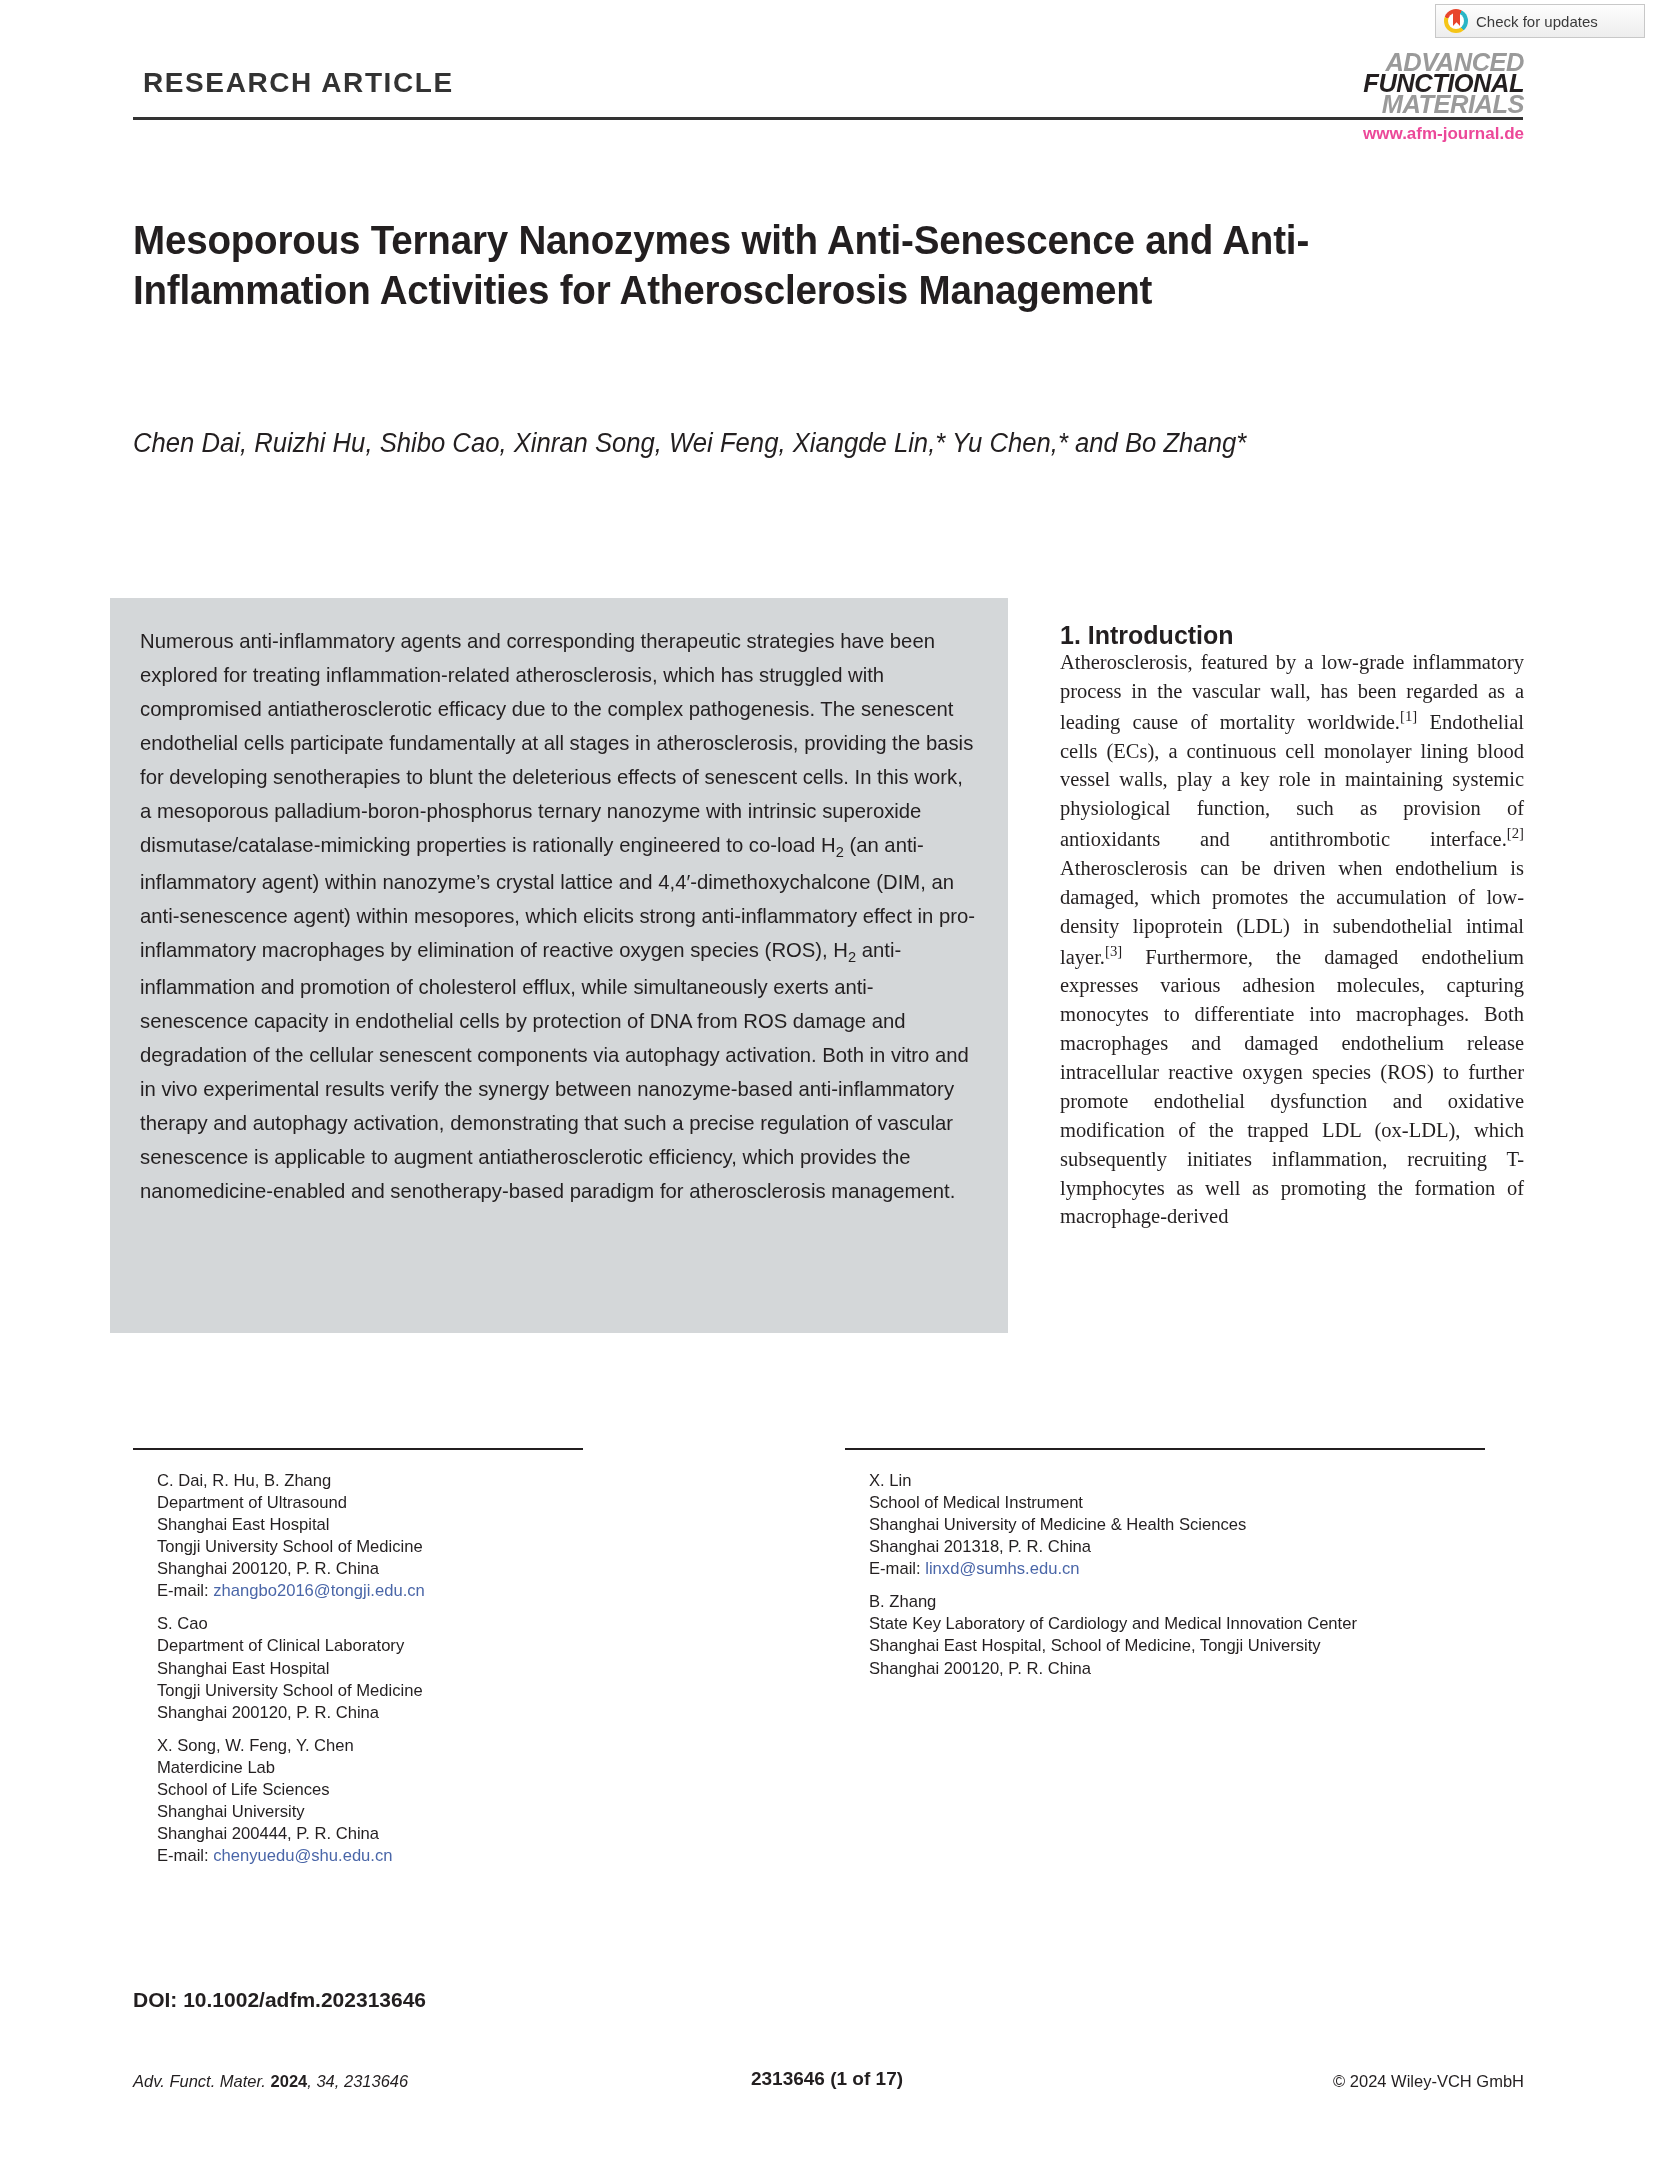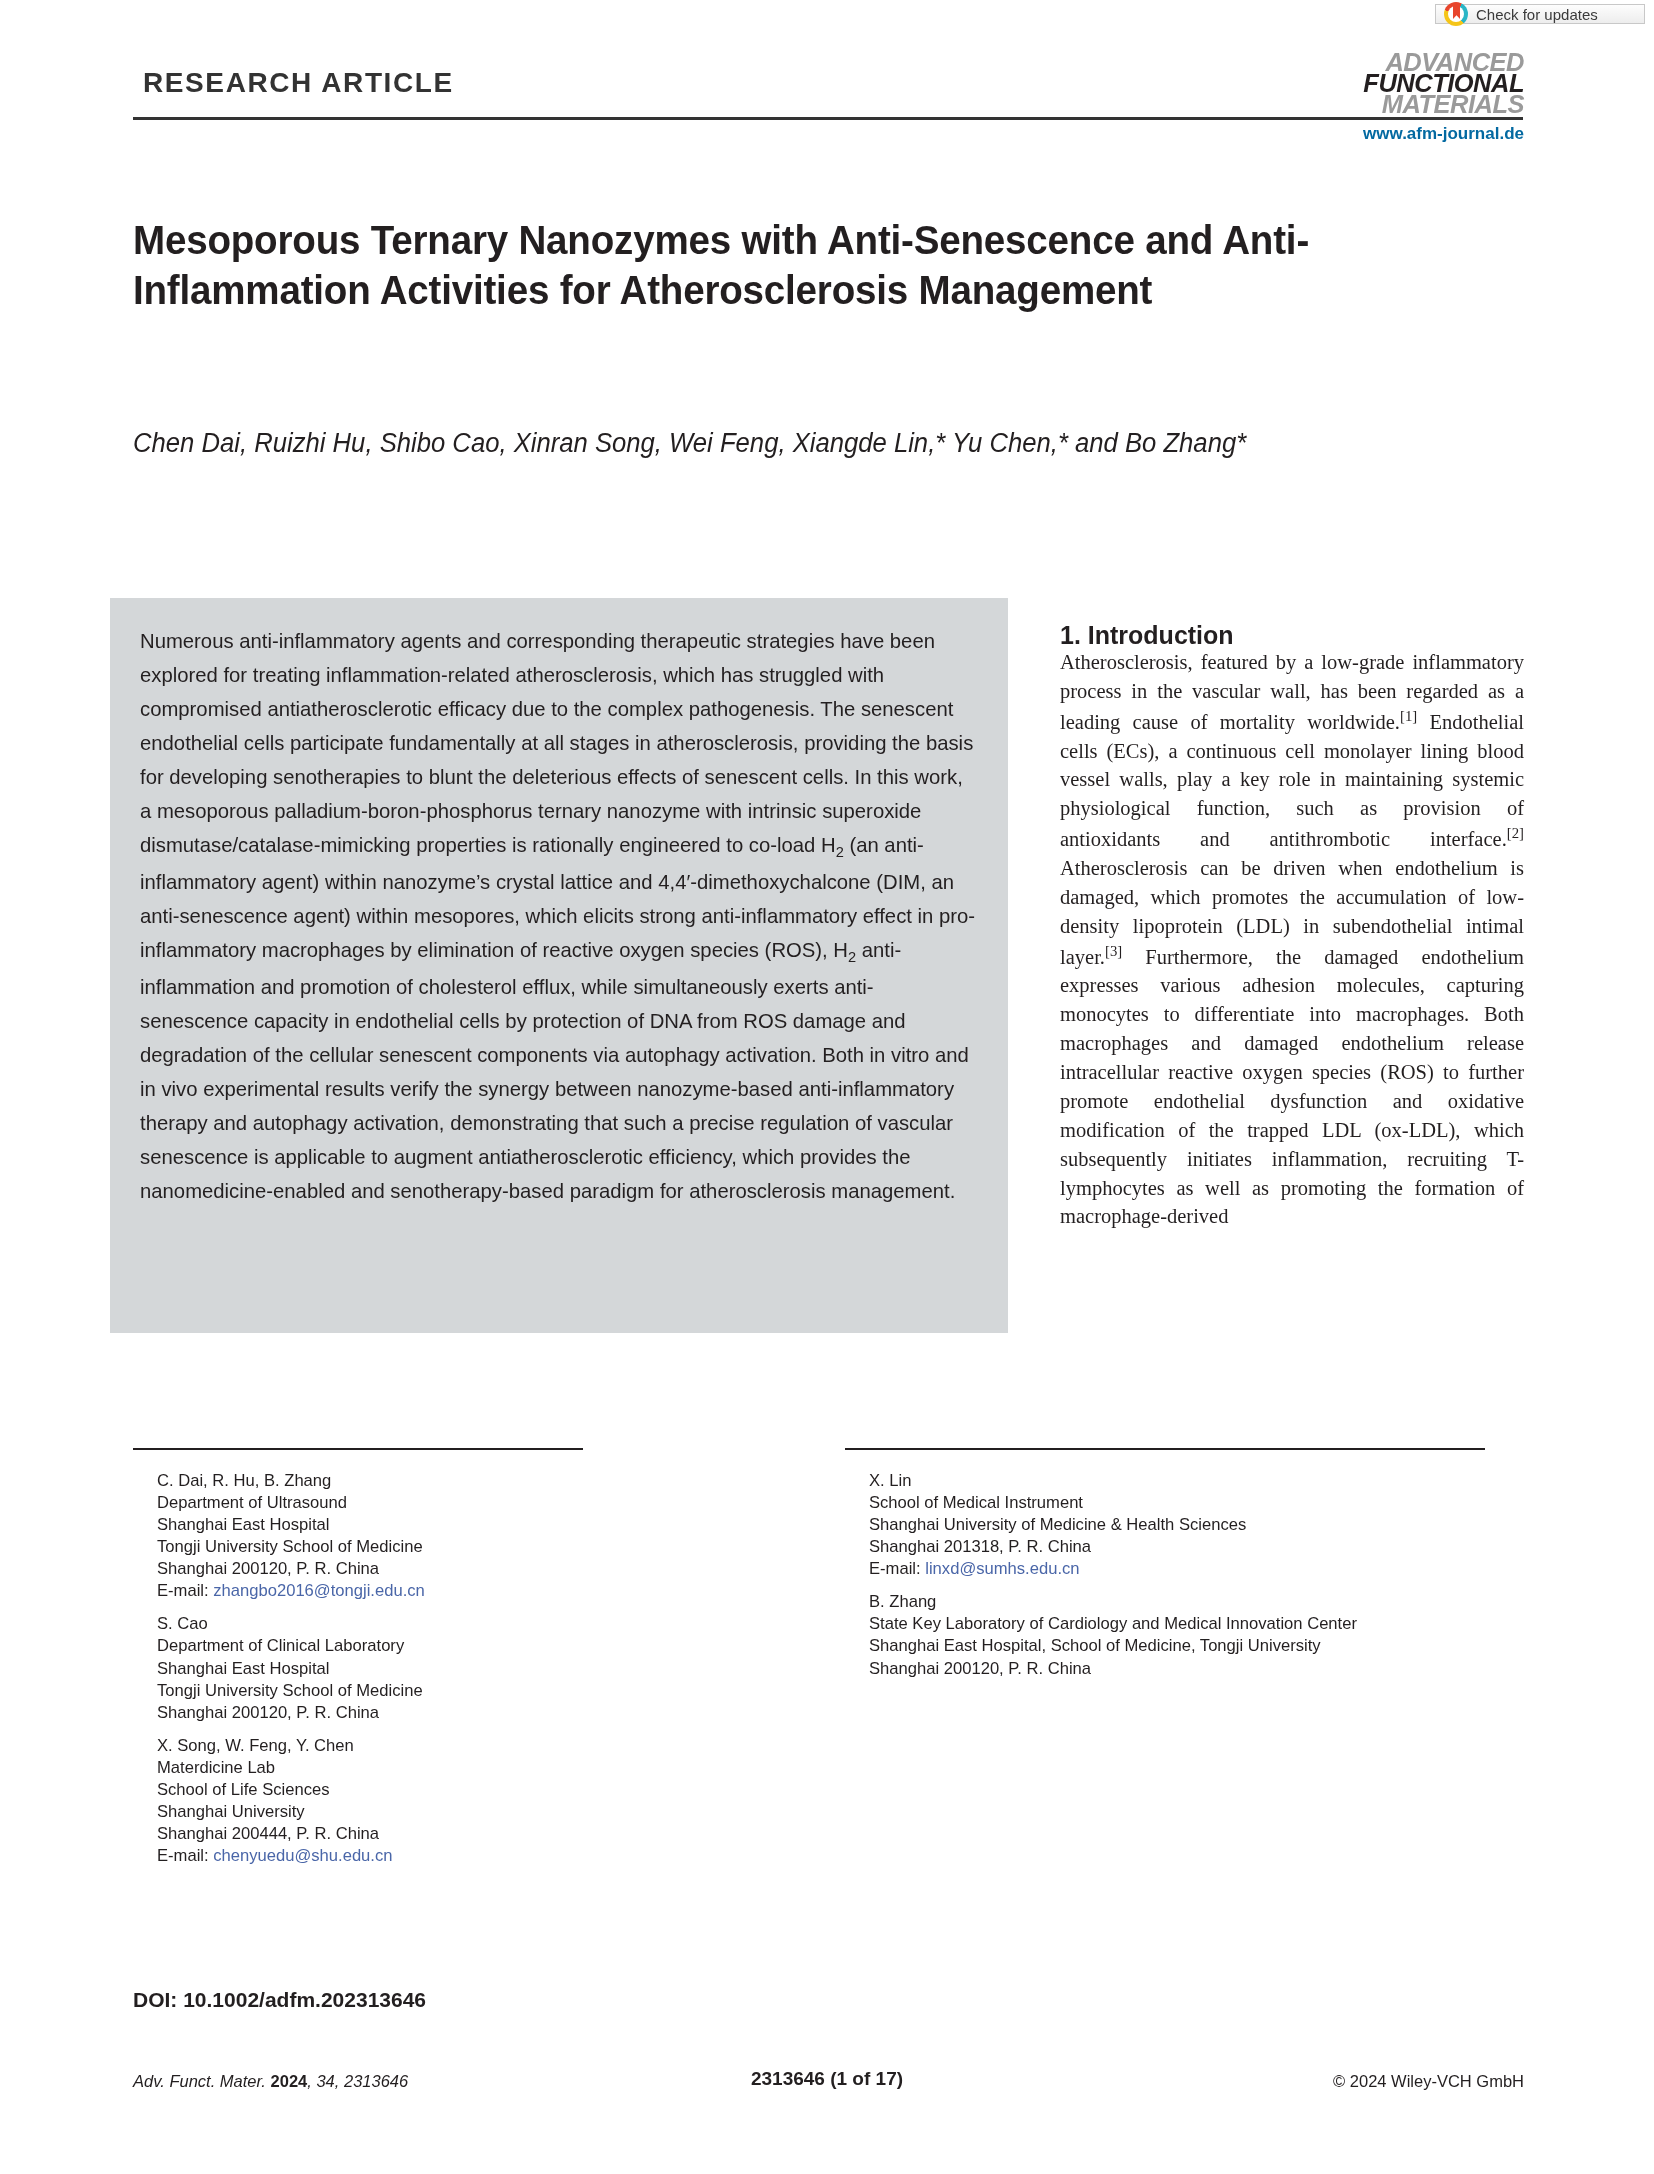--- a/index.html
+++ b/index.html
@@ -17,21 +17,21 @@
     overflow: hidden;
     box-sizing: border-box;
   }
 
   
   .crossmark {
     position: absolute;
     top: 4px;
     left: 1435px;
     width: 210px;
-    height: 20px;
+    height: 34px;
     border: 1px solid #c8c8c8;
     background: linear-gradient(to bottom, #fdfdfd 0%, #ededed 100%);
     display: flex;
     align-items: center;
     gap: 8px;
     padding: 0 8px;
     box-sizing: border-box;
   }
   .crossmark-icon {
     width: 24px;
@@ -107,21 +107,21 @@
   .logo-fun { font-size: 25px; color: #231f20; }
   .logo-mat { font-size: 25px; color: #9a9a9a; }
   .journal-url {
     position: absolute;
     left: 1100px;
     top: 124px;
     width: 424px;
     text-align: right;
     font-size: 17px;
     font-weight: bold;
-    color: #0369a1;
+    color: #ec4899;
   }
 
   
   .title {
     position: absolute;
     left: 133px;
     top: 188px;
     width: 1380px;
     font-size: 41px;
     font-weight: bold;

